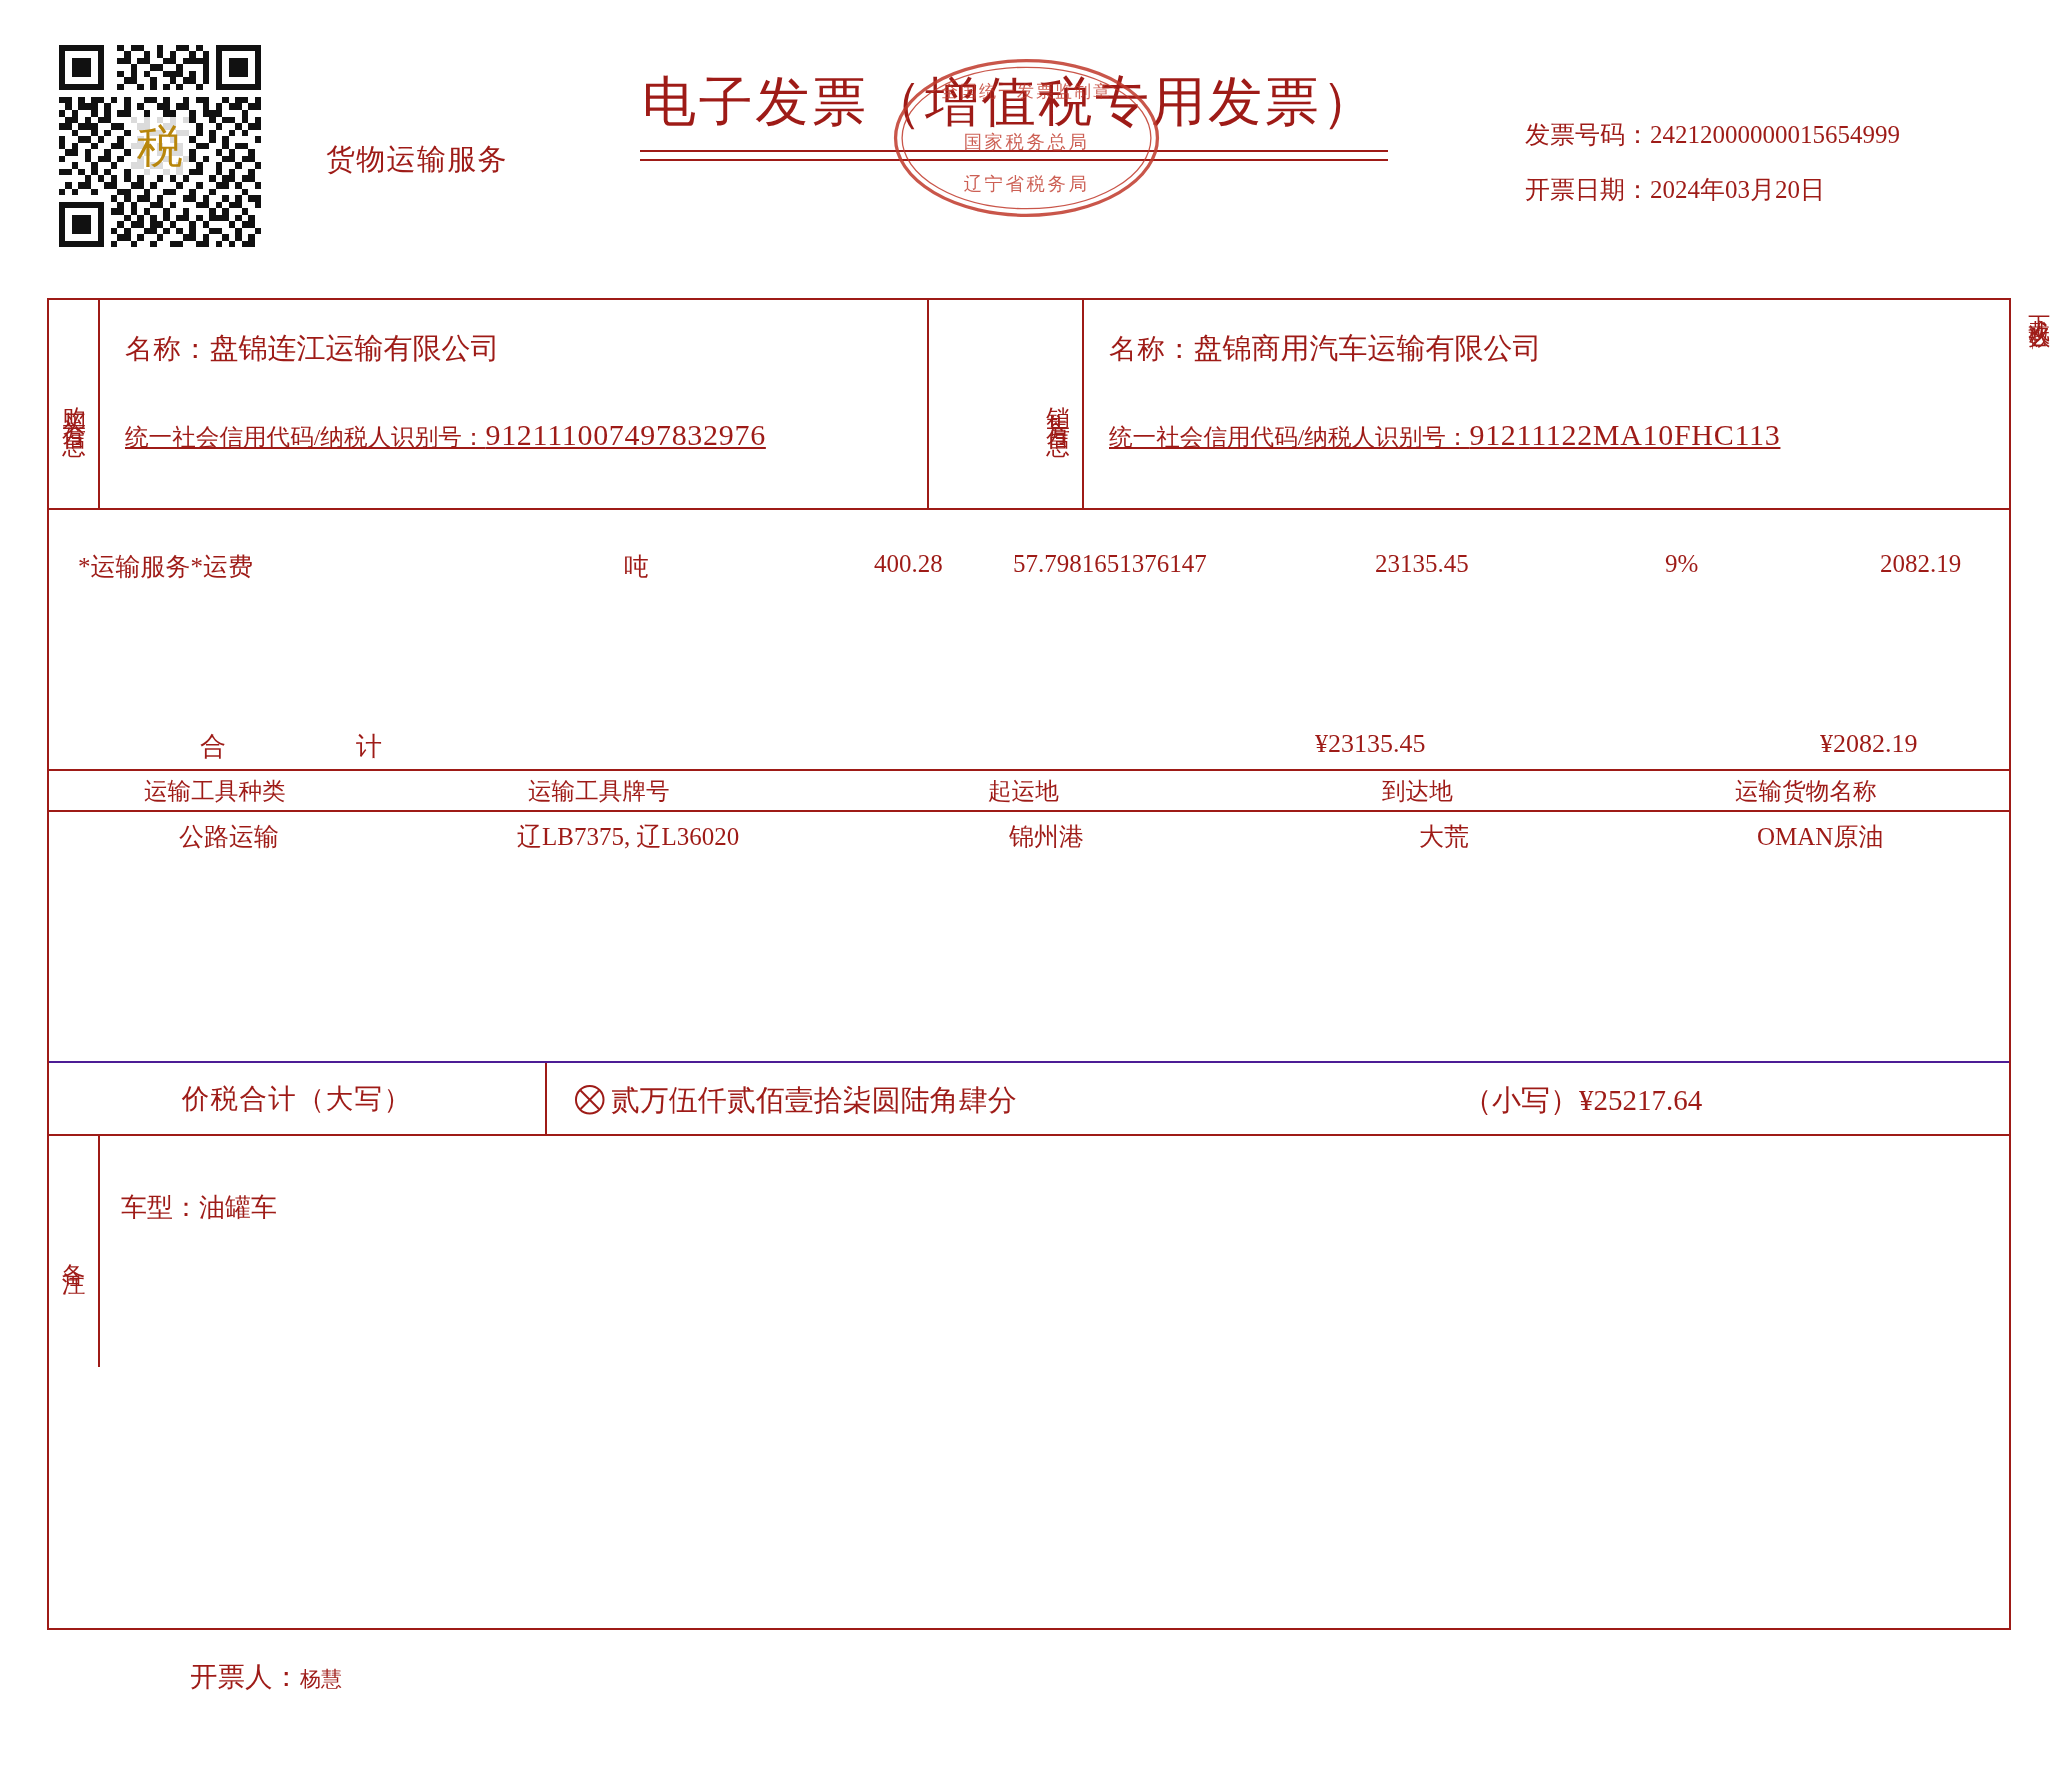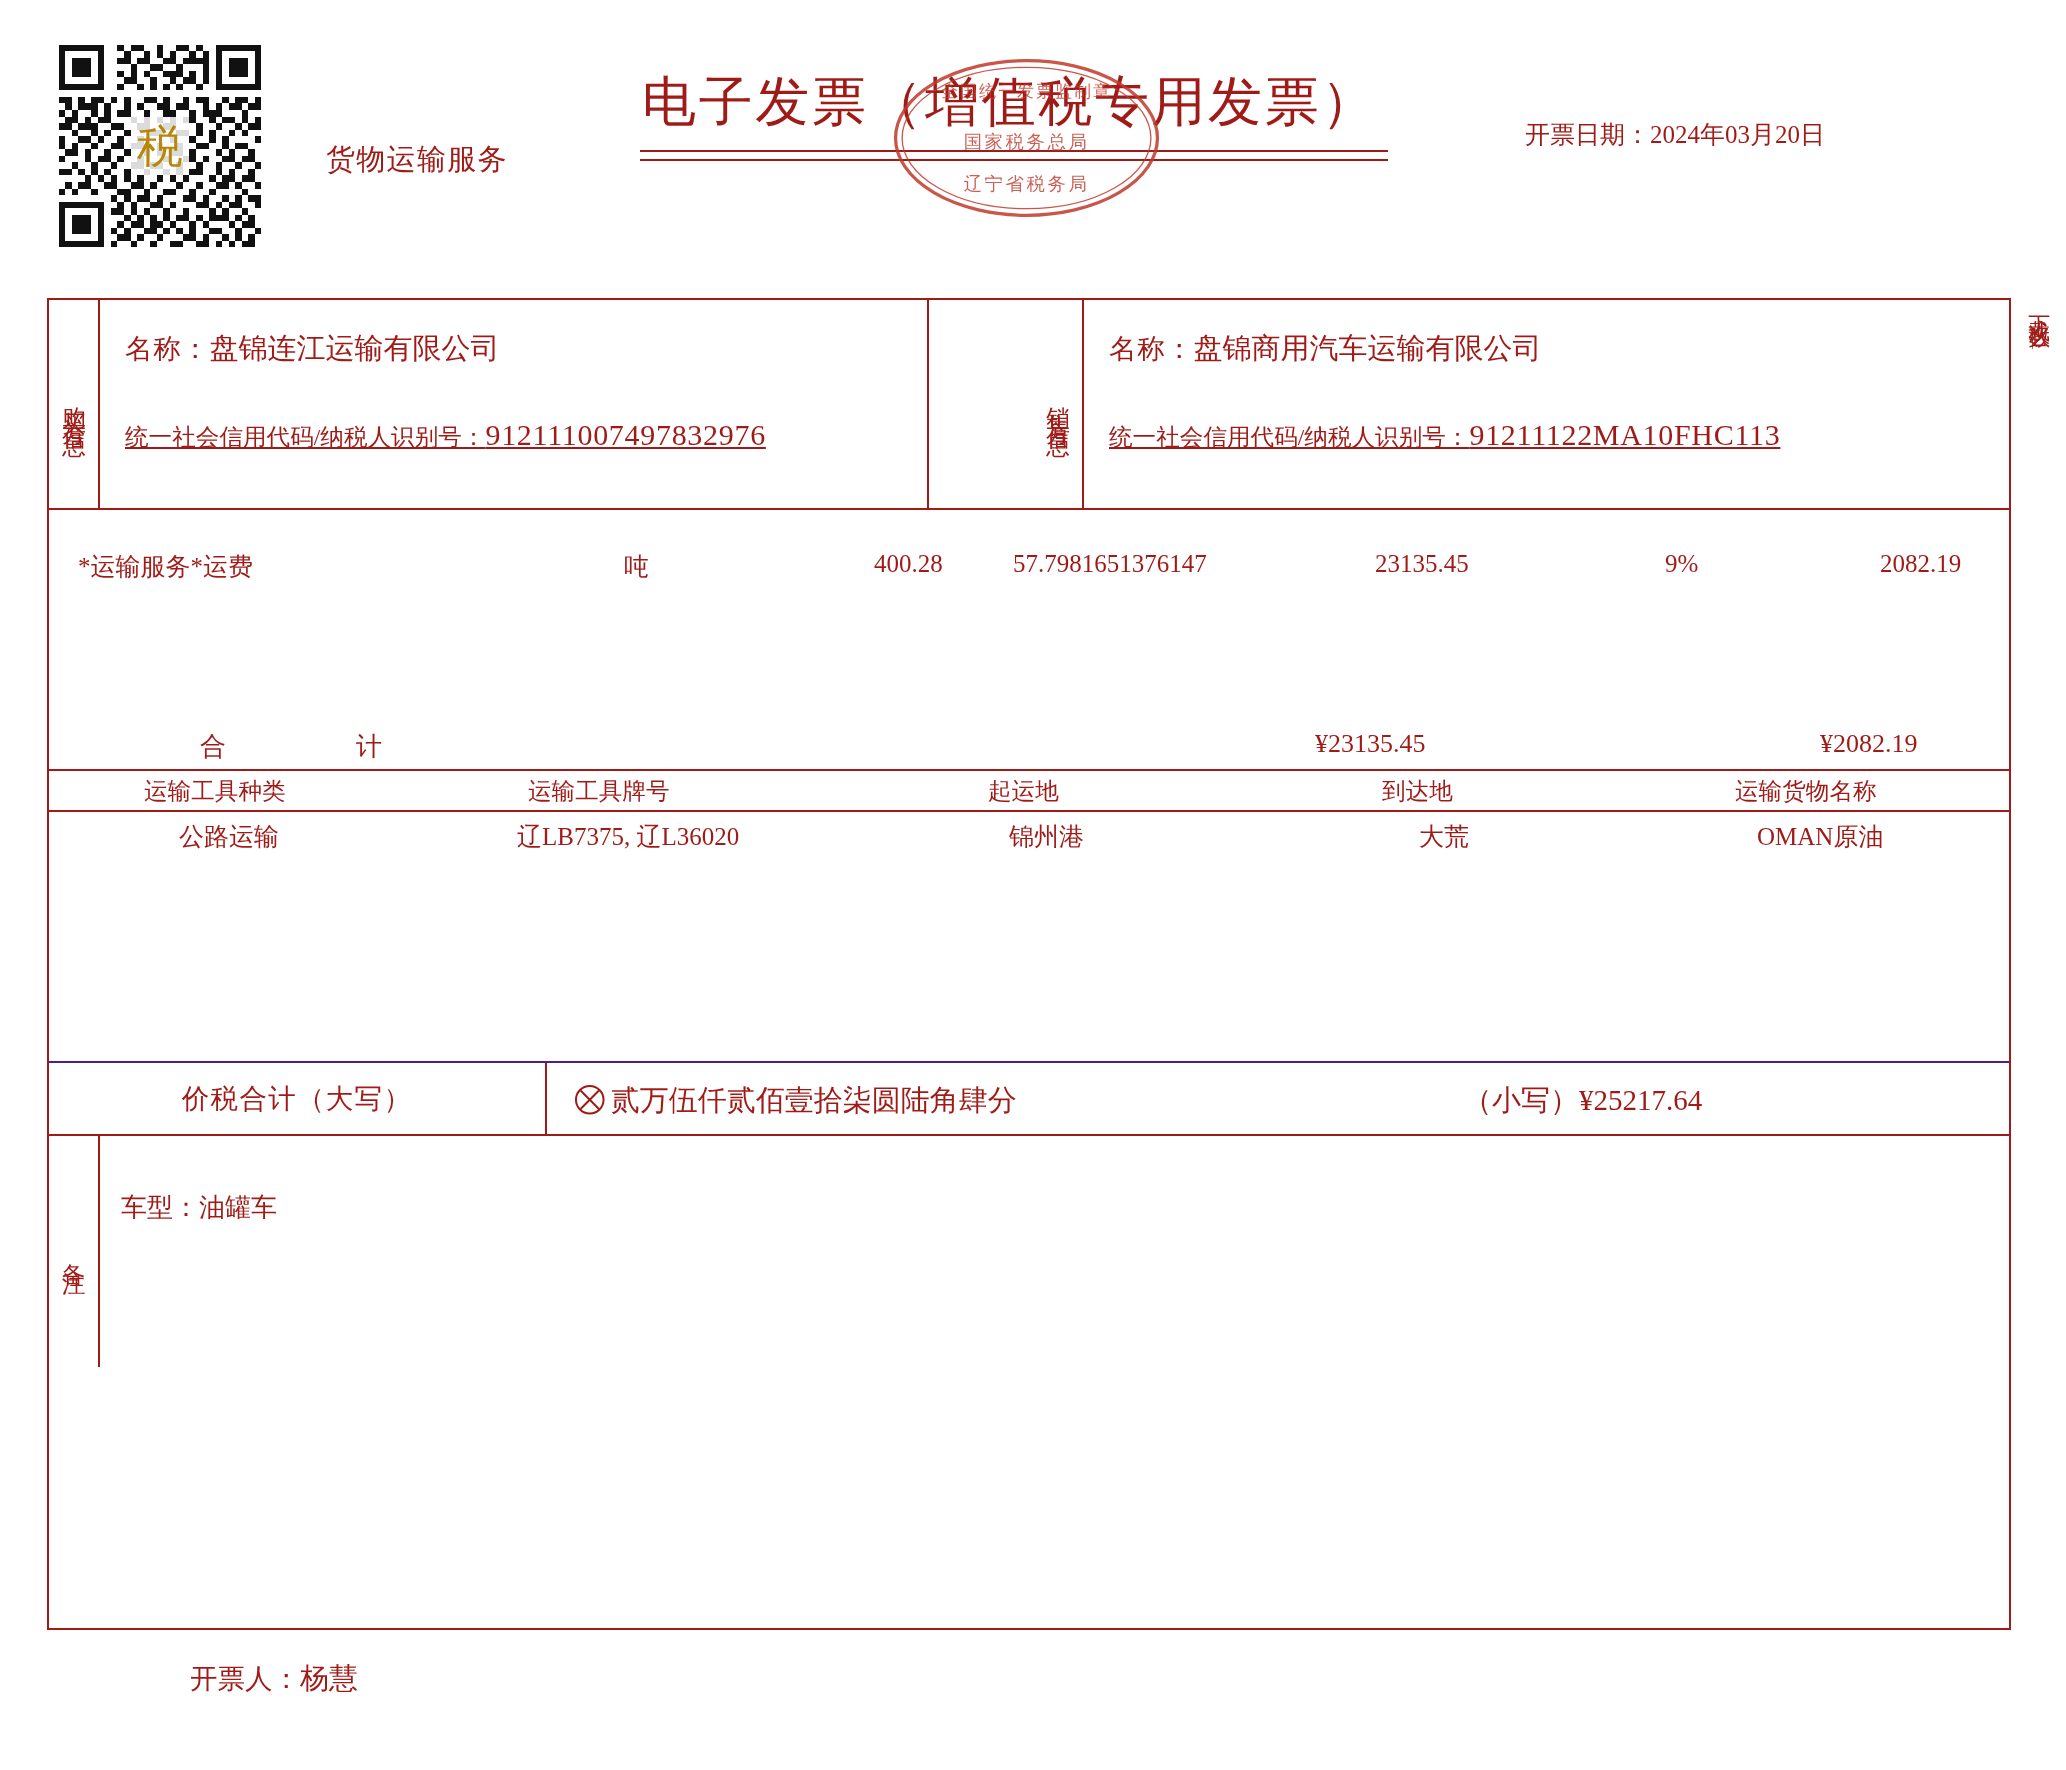--- a/index.html
+++ b/index.html
@@ -304,21 +304,21 @@
     margin-top: 40px;
   }
 
   .issuer {
     position: absolute;
     left: 190px; top: 1659px;
     font-size: 27.5px;
     white-space: nowrap;
     color: #9e1b17;
   }
-  .issuer .val { font-size: 29px; }
+  .issuer .val { font-size: 21px; }
 </style>
 </head>
 <body>
 
 <div class="page">
 
   <div class="qr">
     <svg width="216" height="216" viewBox="0 0 33 33" shape-rendering="crispEdges">
       <rect width="33" height="33" fill="#ffffff"></rect>
       <g fill="#111111">
@@ -579,20 +579,23 @@
   </div>
 
   <div class="service-type">货物运输服务</div>
 
   <div class="main-title">电子发票（增值税专用发票）</div>
   <div class="title-rule r1"></div>
   <div class="title-rule r2"></div>
 
   <div class="inv-meta">
     <div>
+      <span>发票号码：</span><span class="val">24212000000015654999</span>
+    </div>
+    <div>
       <span>开票日期：</span><span class="val">2024年03月20日</span>
     </div>
   </div>
 
   <div class="stamp">
     <svg width="275" height="164" viewBox="0 0 420 250">
       <g fill="none" stroke="#c0392b" stroke-width="5" opacity="0.85">
         <ellipse cx="210" cy="125" rx="200" ry="118"></ellipse>
         <ellipse cx="210" cy="125" rx="190" ry="108" stroke-width="2"></ellipse>
       </g>

